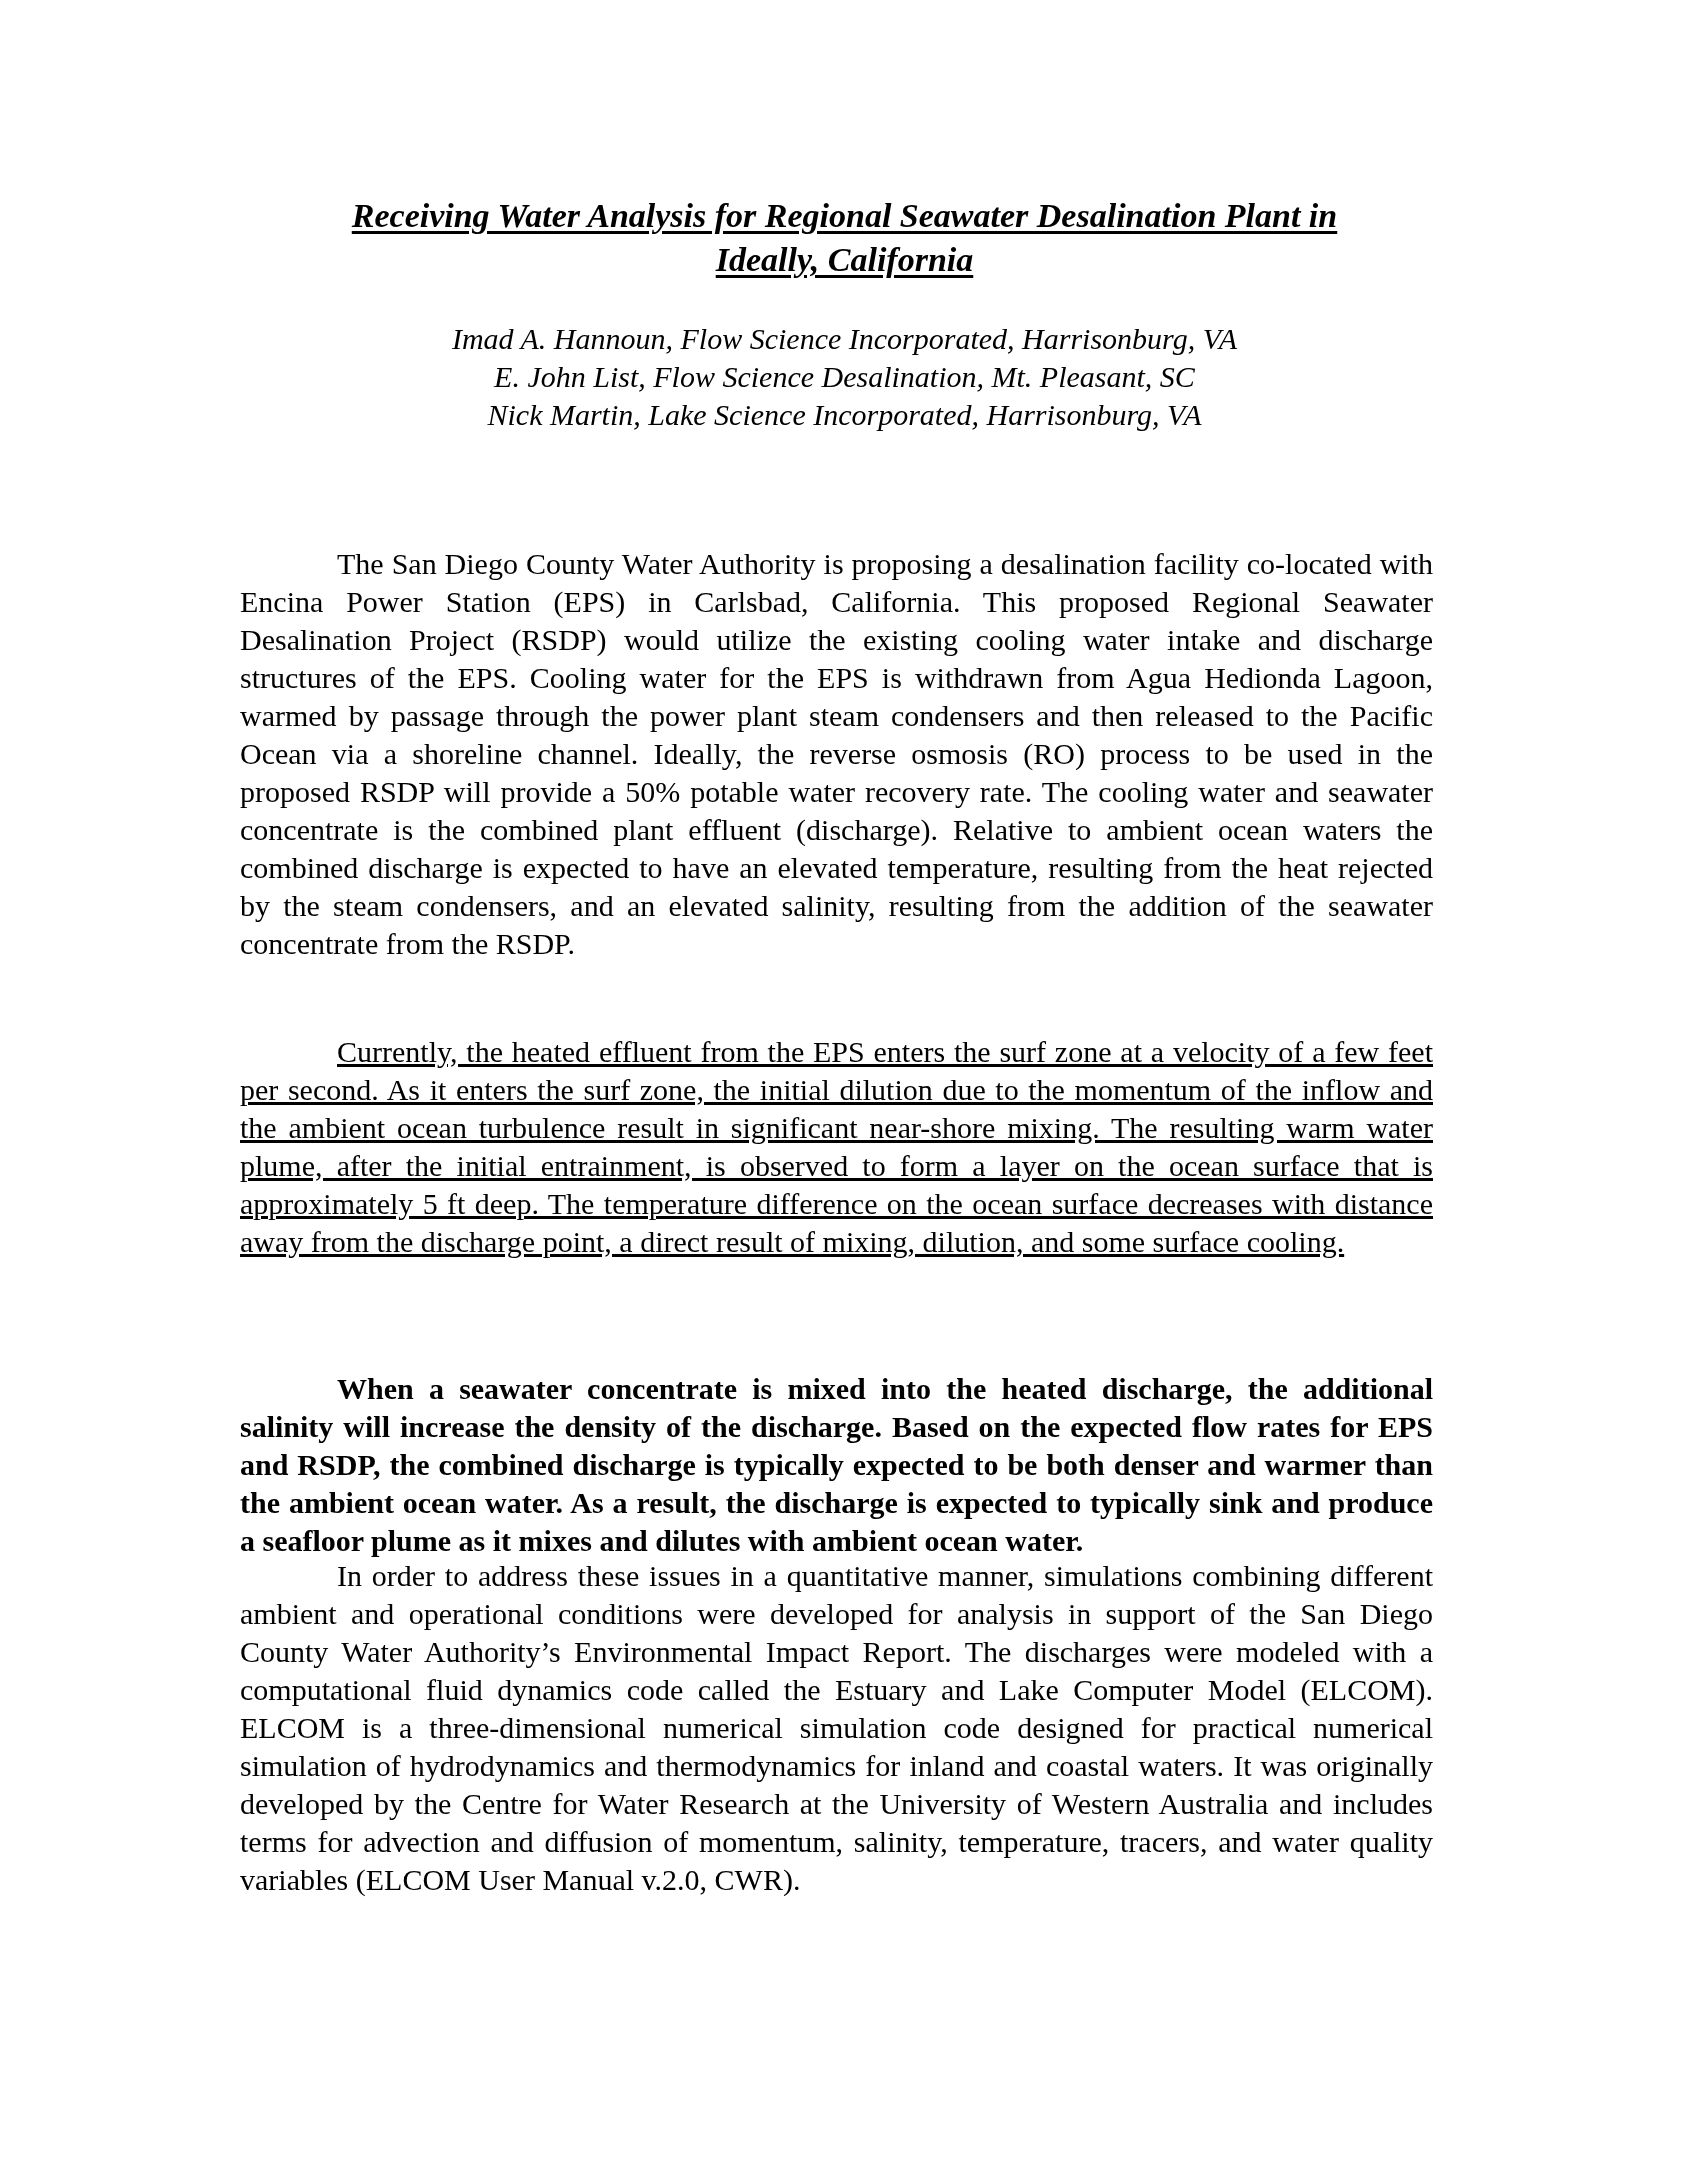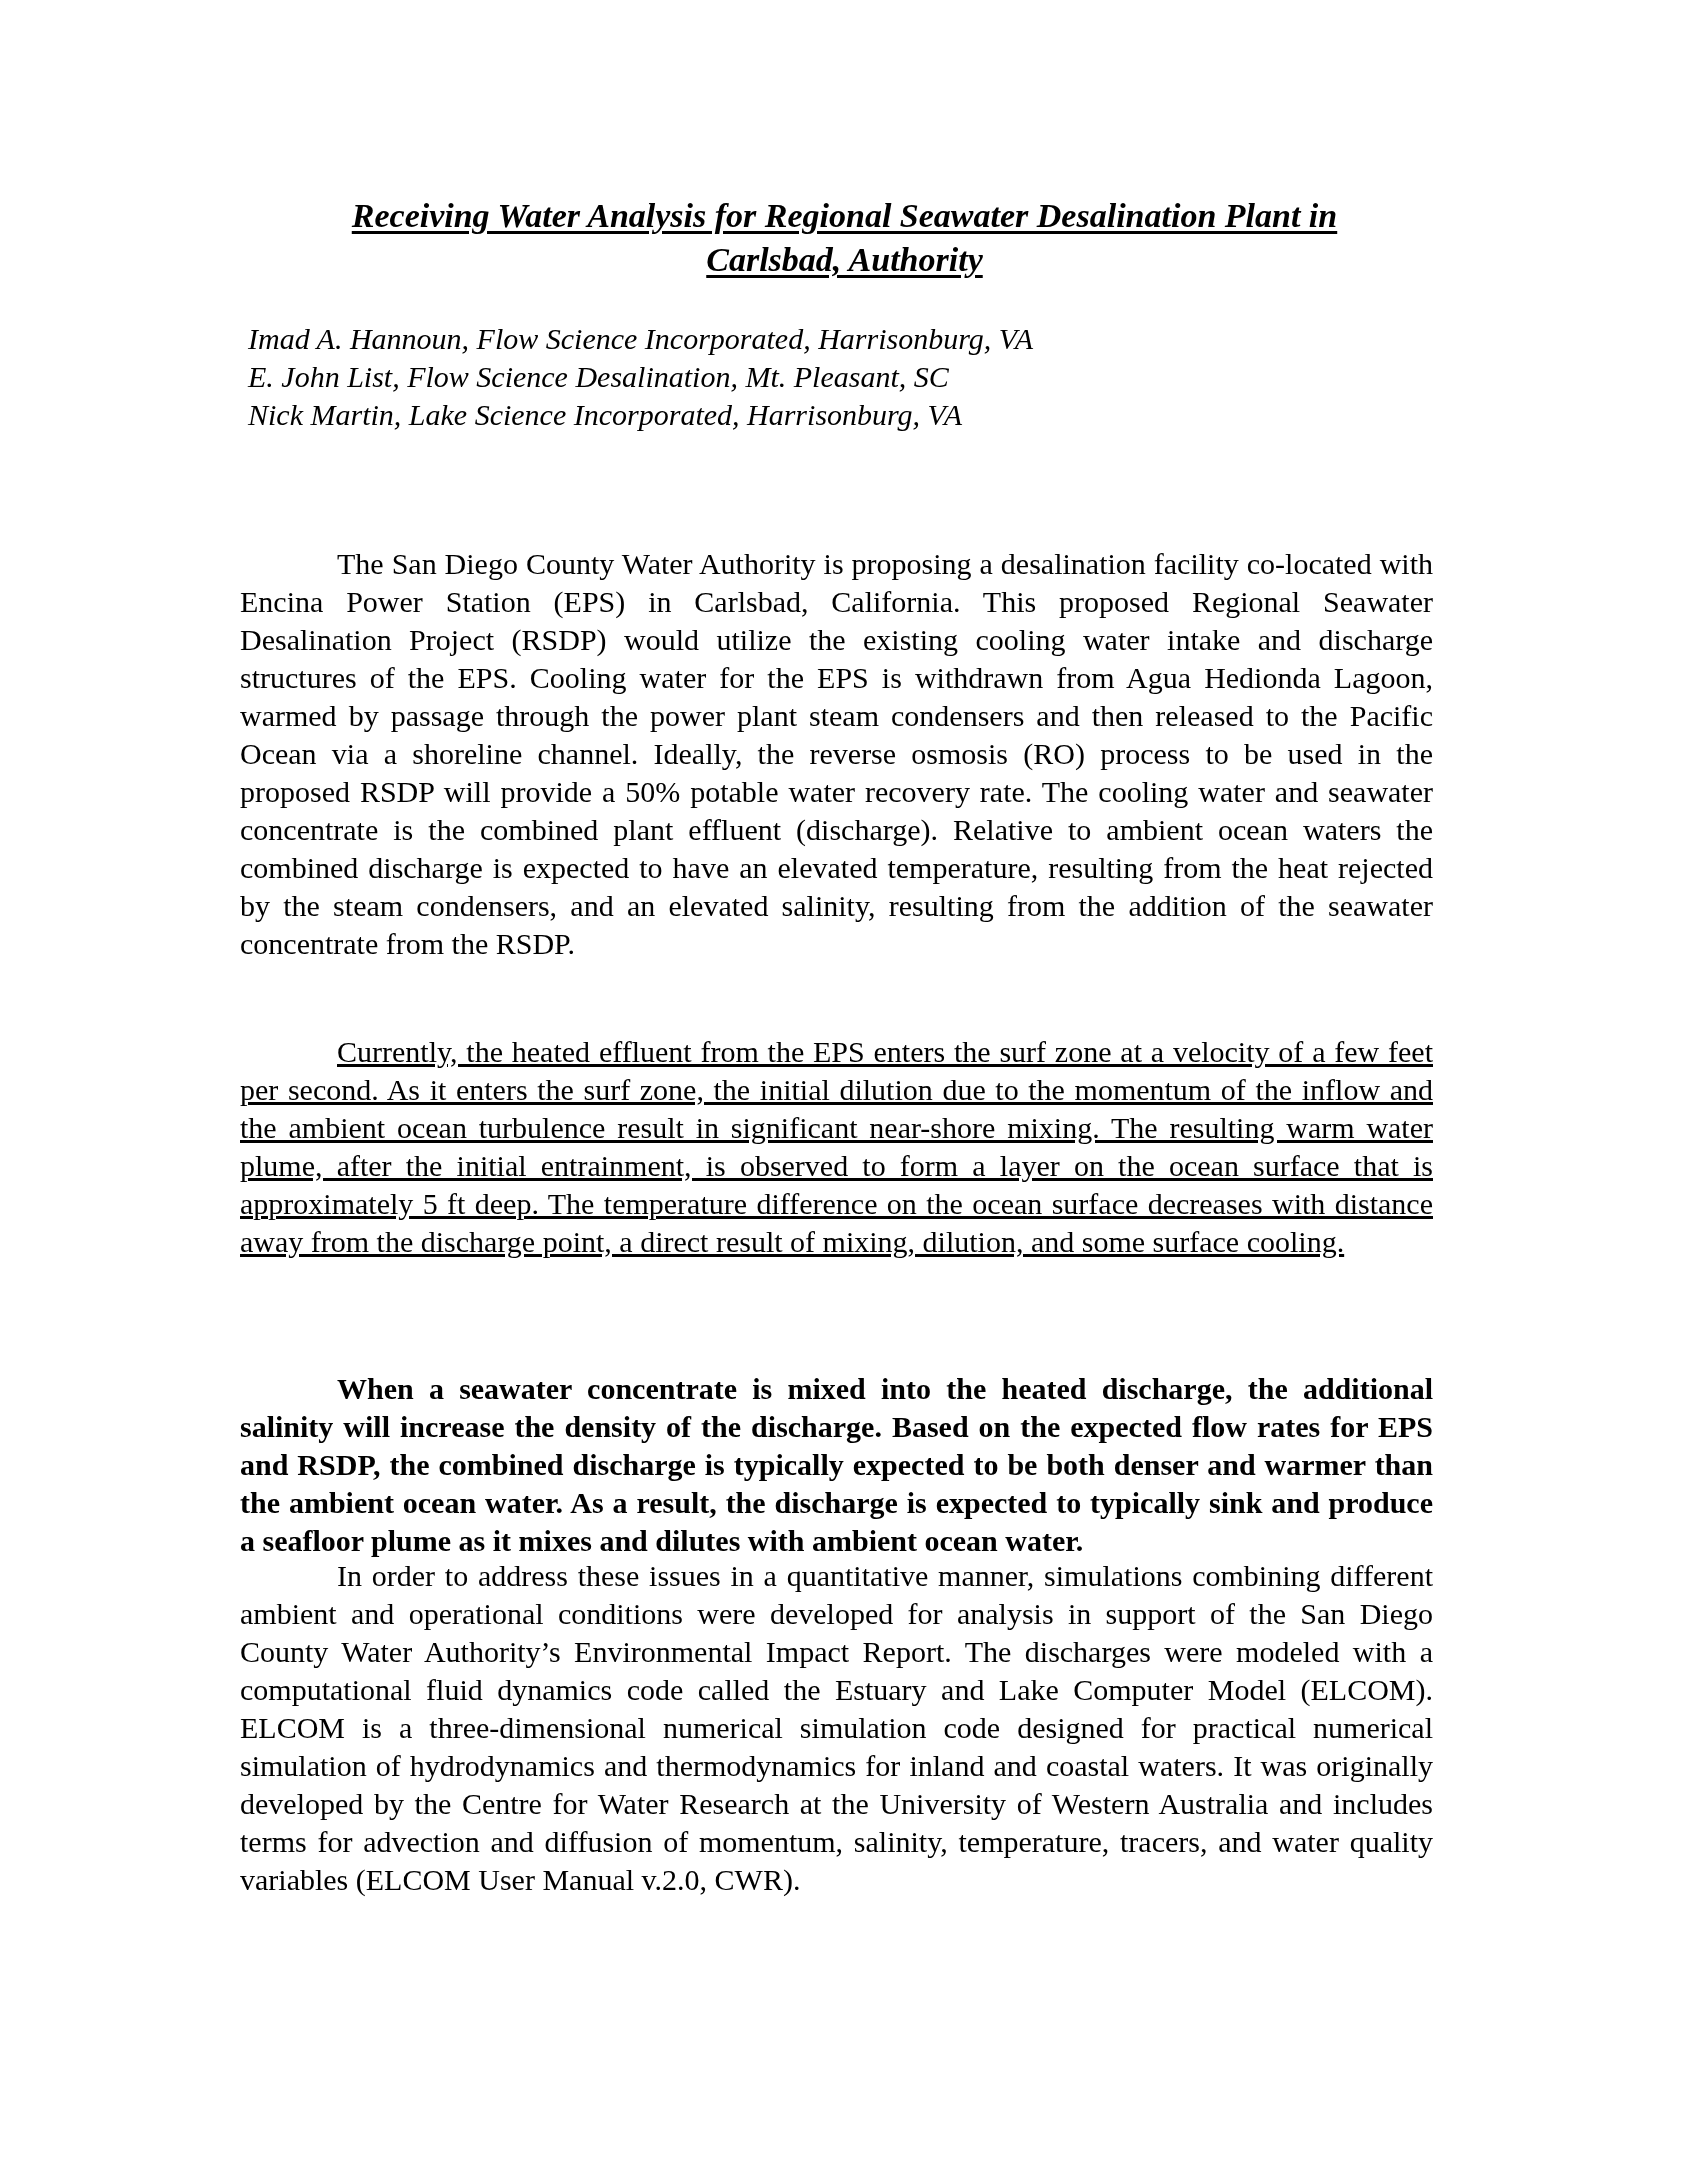--- a/index.html
+++ b/index.html
@@ -1,34 +1,34 @@
 <!DOCTYPE html>
 <html><head>
 <meta charset="utf-8">
 <style>
   html, body { margin: 0; padding: 0; background: #ffffff; }
   body { width: 1683px; height: 2178px; position: relative; overflow: hidden; font-family: "Liberation Serif", serif; color: #000; }
   .page { position: absolute; left: 0; top: 0; width: 1683px; height: 2178px; border-radius: 25px; }
   .title { position: absolute; left: 248px; width: 1193px; top: 194px; text-align: center; font-weight: bold; font-style: italic; font-size: 34px; line-height: 44px; }
   .title span { text-decoration: underline; text-decoration-thickness: 3px; text-underline-offset: 4px; }
-  .authors { position: absolute; left: 248px; width: 1193px; top: 320px; text-align: left; font-style: italic; font-size: 30px; line-height: 38px; }
+  .authors { position: absolute; left: 248px; width: 1193px; top: 320px; text-align: center; font-style: italic; font-size: 30px; line-height: 38px; }
   .authors div { margin: 0; }
   .para { position: absolute; left: 240px; width: 1193px; font-size: 30px; line-height: 38px; text-align: justify; text-indent: 97px; margin: 0; }
   #p1 { top: 545px; }
   #p2 { top: 1033px; text-decoration: underline; }
   #p3 { top: 1370px; font-weight: bold; }
   #p4 { top: 1557px; }
 </style>
 </head>
 <body>
 
 <div class="page">
   <div class="title">
     <span>Receiving Water Analysis for Regional Seawater Desalination Plant in</span><br>
-    <span>Carlsbad, Authority</span>
+    <span>Ideally, California</span>
   </div>
 
   <div class="authors">
     <div>Imad A. Hannoun, Flow Science Incorporated, Harrisonburg, VA</div>
     <div>E. John List, Flow Science Desalination, Mt. Pleasant, SC</div>
     <div>Nick Martin, Lake Science Incorporated, Harrisonburg, VA</div>
   </div>
 
   <p class="para" id="p1">The San Diego County Water Authority is proposing a desalination facility co-located with Encina Power Station (EPS) in Carlsbad, California.  This proposed Regional Seawater Desalination Project (RSDP) would utilize the existing cooling water intake and discharge structures of the EPS.  Cooling water for the EPS is withdrawn from Agua Hedionda Lagoon, warmed by passage through the power plant steam condensers and then released to the Pacific Ocean via a shoreline channel.  Ideally, the reverse osmosis (RO) process to be used in the proposed RSDP will provide a 50% potable water recovery rate.  The cooling water and seawater concentrate is the combined plant effluent (discharge).  Relative to ambient ocean waters the combined discharge is expected to have an elevated temperature, resulting from the heat rejected by the steam condensers, and an elevated salinity, resulting from the addition of the seawater concentrate from the RSDP.</p>
   <p class="para" id="p2">Currently, the heated effluent from the EPS enters the surf zone at a velocity of a few feet per second.  As it enters the surf zone, the initial dilution due to the momentum of the inflow and the ambient ocean turbulence result in significant near-shore mixing.  The resulting warm water plume, after the initial entrainment, is observed to form a layer on the ocean surface that is approximately 5 ft deep.  The temperature difference on the ocean surface decreases with distance away from the discharge point, a direct result of mixing, dilution, and some surface cooling.</p>

